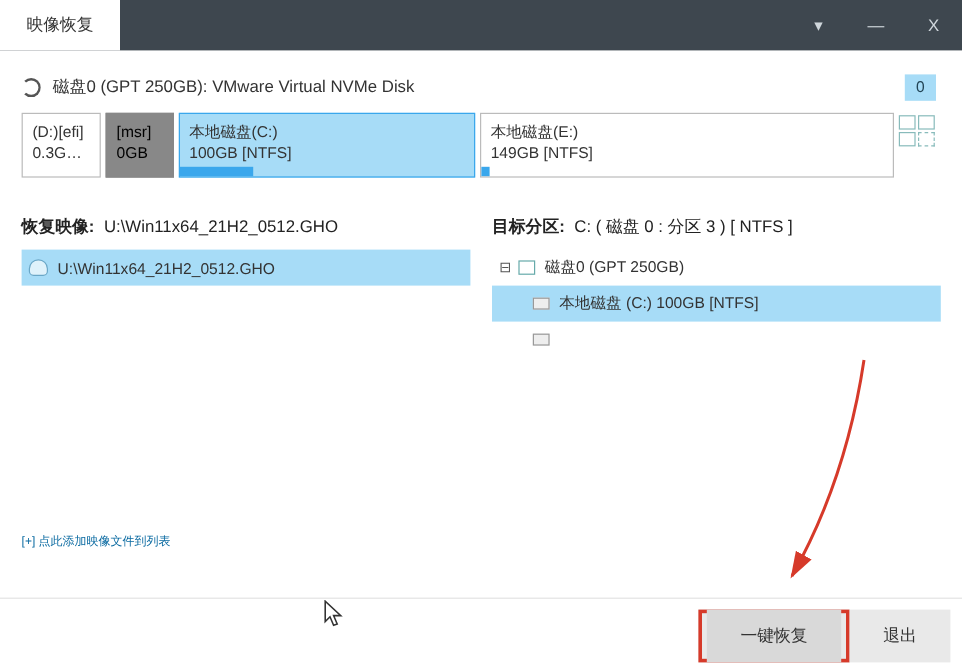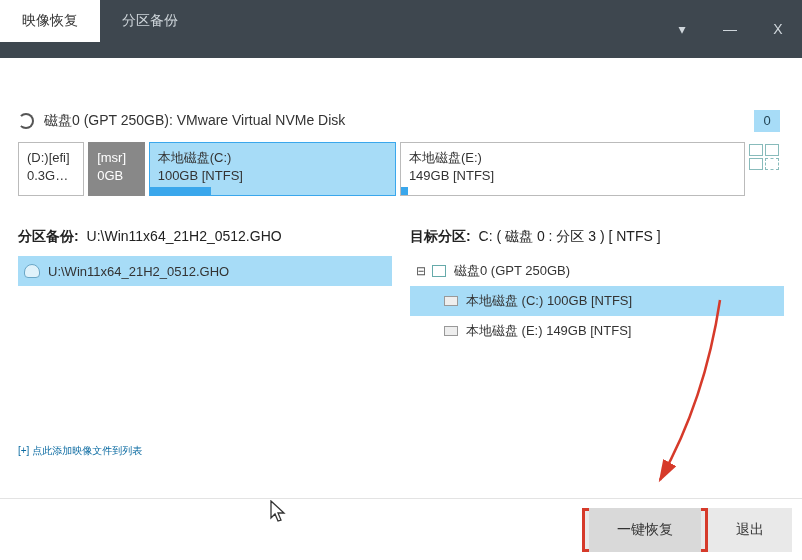--- a/index.html
+++ b/index.html
@@ -1,32 +1,32 @@
 <!DOCTYPE html>
 <html><head>
 <meta charset="utf-8">
 <style>
   * { box-sizing: border-box; font-family: "Microsoft YaHei", "Segoe UI", sans-serif; }
   body { margin: 0; background: #fff; width: 802px; height: 560px; overflow: hidden; position: relative; }
 
-  .titlebar { height: 58px; background: #3e474f; display: flex; align-items: stretch; }
+  .titlebar { height: 42px; background: #3e474f; display: flex; align-items: stretch; }
   .tab { height: 42px; padding: 0 22px; display: flex; align-items: center; font-size: 14px; color: #cfd6db; cursor: pointer; }
   .tab.active { background: #fff; color: #333; }
   .titlebar .spacer { flex: 1; }
   .titlebar .winbtn { width: 48px; display: flex; align-items: center; justify-content: center; color: #cfd6db; font-size: 14px; cursor: pointer; }
 
-  .disk-header { display: flex; align-items: center; padding: 20px 18px 10px 18px; font-size: 14px; color: #333; margin-top: 32px; }
+  .disk-header { display: flex; align-items: center; padding: 20px 18px 10px 18px; font-size: 14px; color: #333; }
   .refresh-icon { width: 16px; height: 16px; border: 2px solid #555; border-left-color: transparent; border-radius: 50%; margin-right: 10px; position: relative; }
   .disk-index { width: 26px; height: 22px; background: #a7dcf7; color: #245; font-size: 13px; text-align: center; line-height: 22px; margin-left: auto; margin-right: 4px; }
 
   .partitions { display: flex; gap: 4px; padding: 0 18px 10px 18px; }
   .part { border: 1px solid #bbb; padding: 6px 8px 0 8px; font-size: 13px; color: #333; line-height: 18px; position: relative; height: 54px; overflow: hidden; }
   .part .usage { position: absolute; left: 0; bottom: 0; height: 8px; background: #3aa7ec; }
   .part.sel { background: #a7dcf7; border-color: #3aa7ec; }
-  .part.msr { background: #888; color: #ffffff; border-color: #888; }
+  .part.msr { background: #888; color: #000000; border-color: #888; }
   .view-toggle { width: 36px; display: flex; flex-wrap: wrap; gap: 2px; align-content: flex-start; padding-top: 2px; }
   .vt-box { width: 14px; height: 12px; border: 1px solid #8bb; }
   .vt-box.alt { border-style: dashed; }
 
   .columns { display: flex; padding: 22px 18px 0 18px; gap: 18px; }
   .col { flex: 1; min-width: 0; }
   .col-title { font-size: 14px; font-weight: bold; color: #222; margin-bottom: 10px; }
   .col-title .val { font-weight: normal; margin-left: 4px; }
 
   .list-row { display: flex; align-items: center; height: 30px; font-size: 13px; padding: 0 6px; color: #333; }
@@ -46,21 +46,20 @@
 
   .cursor { position: absolute; left: 270px; top: 500px; font-size: 20px; color: #333; pointer-events:none; }
 
   .arrow { position: absolute; pointer-events: none; }
 </style>
 </head>
 <body>
 
 <div class="titlebar">
   <div class="tab active">映像恢复</div>
-  <div class="tab">分区备份</div>
   <div class="spacer"></div>
   <div class="winbtn">▾</div>
   <div class="winbtn">—</div>
   <div class="winbtn">X</div>
 </div>
 
 <div class="disk-header">
   <span class="refresh-icon"></span>
   <span>磁盘0 (GPT 250GB): VMware Virtual NVMe Disk</span>
   <span class="disk-index">0</span>
@@ -91,21 +90,21 @@
     <div class="vt-box"></div>
     <div class="vt-box"></div>
     <div class="vt-box"></div>
     <div class="vt-box alt"></div>
   </div>
 </div>
 
 <div class="columns">
   <div class="col">
     <div class="col-title">
-      <span>分区备份:</span>
+      <span>恢复映像:</span>
       <span class="val">U:\Win11x64_21H2_0512.GHO</span>
     </div>
     <div class="list-row sel">
       <span class="ghost-icon"></span>
       <span>U:\Win11x64_21H2_0512.GHO</span>
     </div>
   </div>
 
   <div class="col">
     <div class="col-title">
@@ -119,21 +118,20 @@
     </div>
     <div id="drive-rows">
         <div class="list-row sel">
           <span class="tree-indent" style="width:28px"></span>
           <span class="drive-glyph"></span>
           <span>本地磁盘 (C:) 100GB [NTFS]</span>
         </div>
         <div class="list-row">
           <span class="tree-indent" style="width:28px"></span>
           <span class="drive-glyph"></span>
-          <span>本地磁盘 (E:) 149GB [NTFS]</span>
         </div>
       </div>
   </div>
 </div>
 
 <div class="add-link">[+] 点此添加映像文件到列表</div>
 
 <div class="footer">
   <span class="btn primary-wrap">
     <button class="btn primary">一键恢复</button>

